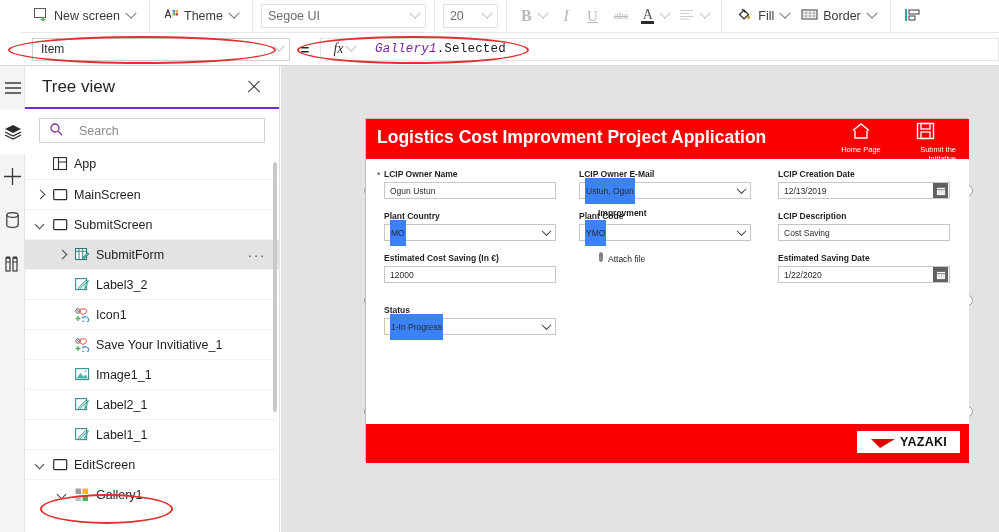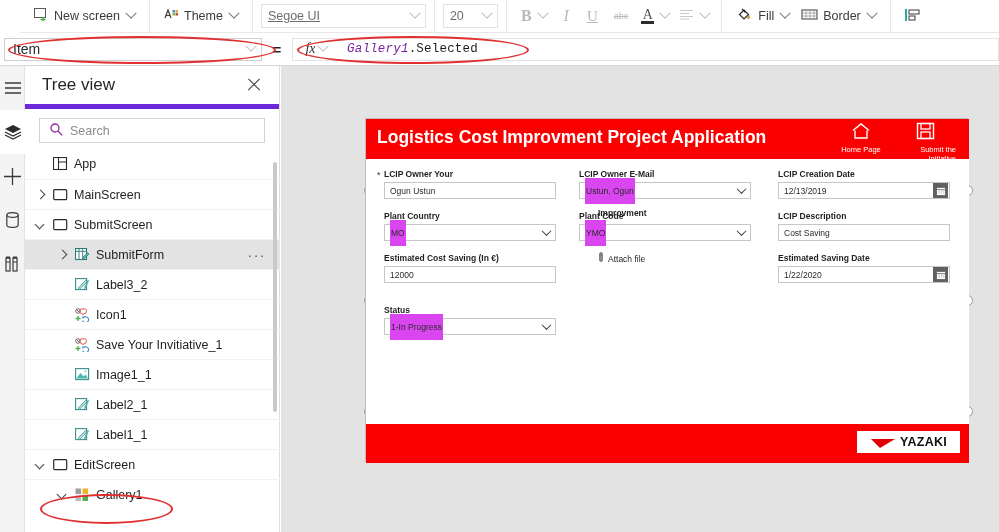--- a/index.html
+++ b/index.html
@@ -36,36 +36,36 @@
     border-right: 1.3px solid #7a7a7a; border-bottom: 1.3px solid #7a7a7a;
     transform: rotate(45deg) translate(-2px,-2px);
     margin-left: 2px;
   }
   .chev.dim { border-color: #c2c2c2; }
   .tb-combo {
     display: flex; align-items: center; justify-content: space-between;
     height: 24px; border: 1px solid #e2e2e2; background: #fff;
     font-size: 12.5px; color: #6d6d6d; padding: 0 6px;
   }
-  .font-combo { width: 165px; text-decoration: underline; }
+  .font-combo { width: 165px; }
   .size-combo { width: 55px; }
 
   .icon-sq { display:inline-block; }
 
   
   .fbar {
     position: absolute; left: 0; top: 33px; width: 999px; height: 33px;
     background: #fff; display: flex; align-items: center;
     border-bottom: 1px solid #d8d8d8;
   }
   .prop-combo {
-    margin-left: 4px; width: 258px; height: 23px;
+    margin-left: 32px; width: 258px; height: 23px;
     border: 1px solid #cfcfcf; background: #fff;
     display: flex; align-items: center; justify-content: space-between;
-    padding: 0 6px 0 8px; font-size: 14px; color: #2b2b2b;
+    padding: 0 6px 0 8px; font-size: 12px; color: #2b2b2b;
   }
   .eq { width: 30px; text-align: center; font-size: 15px; color: #222; font-weight: 600; }
   .fx-box {
     width: 47px; height: 23px; border: 1px solid #e4e4e4; border-right: none;
     background: #fff; display: flex; align-items: center; justify-content: center; gap: 2px;
     font-size: 14px; font-style: italic; font-family: "Liberation Serif", serif; color: #333;
   }
   .formula {
     flex: 1; height: 23px; border: 1px solid #e4e4e4; border-left: none;
     display: flex; align-items: center; padding-left: 8px;
@@ -95,39 +95,39 @@
   }
   .rail-item.active { background: #ffffff; }
 
   
   .tree {
     position: absolute; left: 25px; top: 66px; width: 255px; height: 466px;
     background: #ffffff; border-right: 1px solid #dedede;
   }
   .tree-head {
     height: 43px; display: flex; align-items: center; justify-content: space-between;
-    padding: 0 16px 0 17px; border-bottom: 5px solid #6d28d9;
+    padding: 0 16px 0 17px; border-bottom: 2px solid #6d28d9;
   }
   .tree-title { font-size: 17px; color: #262626; }
   .close-x {
     width: 18px; height: 18px; position: relative; cursor: default;
   }
   .close-x::before, .close-x::after {
     content: ""; position: absolute; left: 1px; top: 8px; width: 16px; height: 1.4px;
     background: #3a3a3a;
   }
   .close-x::before { transform: rotate(45deg); }
   .close-x::after  { transform: rotate(-45deg); }
 
   .search-wrap { padding: 9px 14px 6px 14px; }
   .search-box {
     height: 25px; border: 1px solid #d2d2d2; background: #fff;
     display: flex; align-items: center; gap: 7px; padding-left: 10px;
   }
-  .search-ph { font-size: 12.5px; color: #8a8a8a; }
+  .search-ph { font-size: 12.5px; color: #8a8a8a; margin-left: 9px; }
 
   .tree-list {
     position: absolute; left: 0; top: 83px; width: 255px; height: 383px;
     overflow: hidden;
   }
   .trow {
     height: 30px; display: flex; align-items: center; gap: 6px;
     font-size: 12.5px; color: #1f1f1f; cursor: default;
     border-top: 1px solid #f2f2f2;
     position: relative; padding-right: 14px;
@@ -188,21 +188,21 @@
   .fld { position: absolute; }
   .fld .lab {
     font-size: 8.5px; color: #1f1f1f; font-weight: bold;
     display: block; margin-bottom: 3px; white-space: nowrap;
   }
   .fld .inp {
     height: 17px; border: 1px solid #c6c6c6; background: #fff;
     display: flex; align-items: center; padding-left: 5px;
     font-size: 8.5px; color: #2b2b2b;
   }
-  .fld .inp .hl { background: #d946ef; padding: 8px 1px; }
+  .fld .inp .hl { background: #3b82f6; padding: 8px 1px; }
   .drop-ar {
     margin-left: auto; margin-right: 5px;
     width: 7px; height: 7px;
     border-right: 1.3px solid #3a3a3a; border-bottom: 1.3px solid #3a3a3a;
     transform: rotate(45deg) translate(-1px,-1px);
   }
   .cal-btn {
     margin-left: auto; width: 15px; height: 15px; margin-right: 1px;
     background: #616161; display: flex; align-items: center; justify-content: center;
   }
@@ -613,21 +613,21 @@
         <span>
           <svg width="6" height="11" viewBox="0 0 6 11">
               <rect x="1.5" y="0.5" width="3" height="9" rx="1.5" fill="#8c8c8c" stroke="#6a6a6a" stroke-width=".7"></rect>
               <path d="M1.5 3h3" stroke="#6a6a6a" stroke-width=".7"></path>
             </svg>
         </span>
         <span>Attach file</span>
       </div>
     <div class="fld" style="left: 18px; top: 10px; width: 172px;">
           <span class="req-star">*</span>
-          <span class="lab">LCIP Owner Your</span>
+          <span class="lab">LCIP Owner Name</span>
           <div class="inp">
             <span>Ogun Ustun</span>
           </div>
         </div>
         <div class="fld" style="left: 213px; top: 10px; width: 172px;">
           <span class="lab">LCIP Owner E-Mail</span>
           <div class="inp">
             <span class="hl">Ustun, Ogun</span>
             <i class="drop-ar"></i>
           </div>

